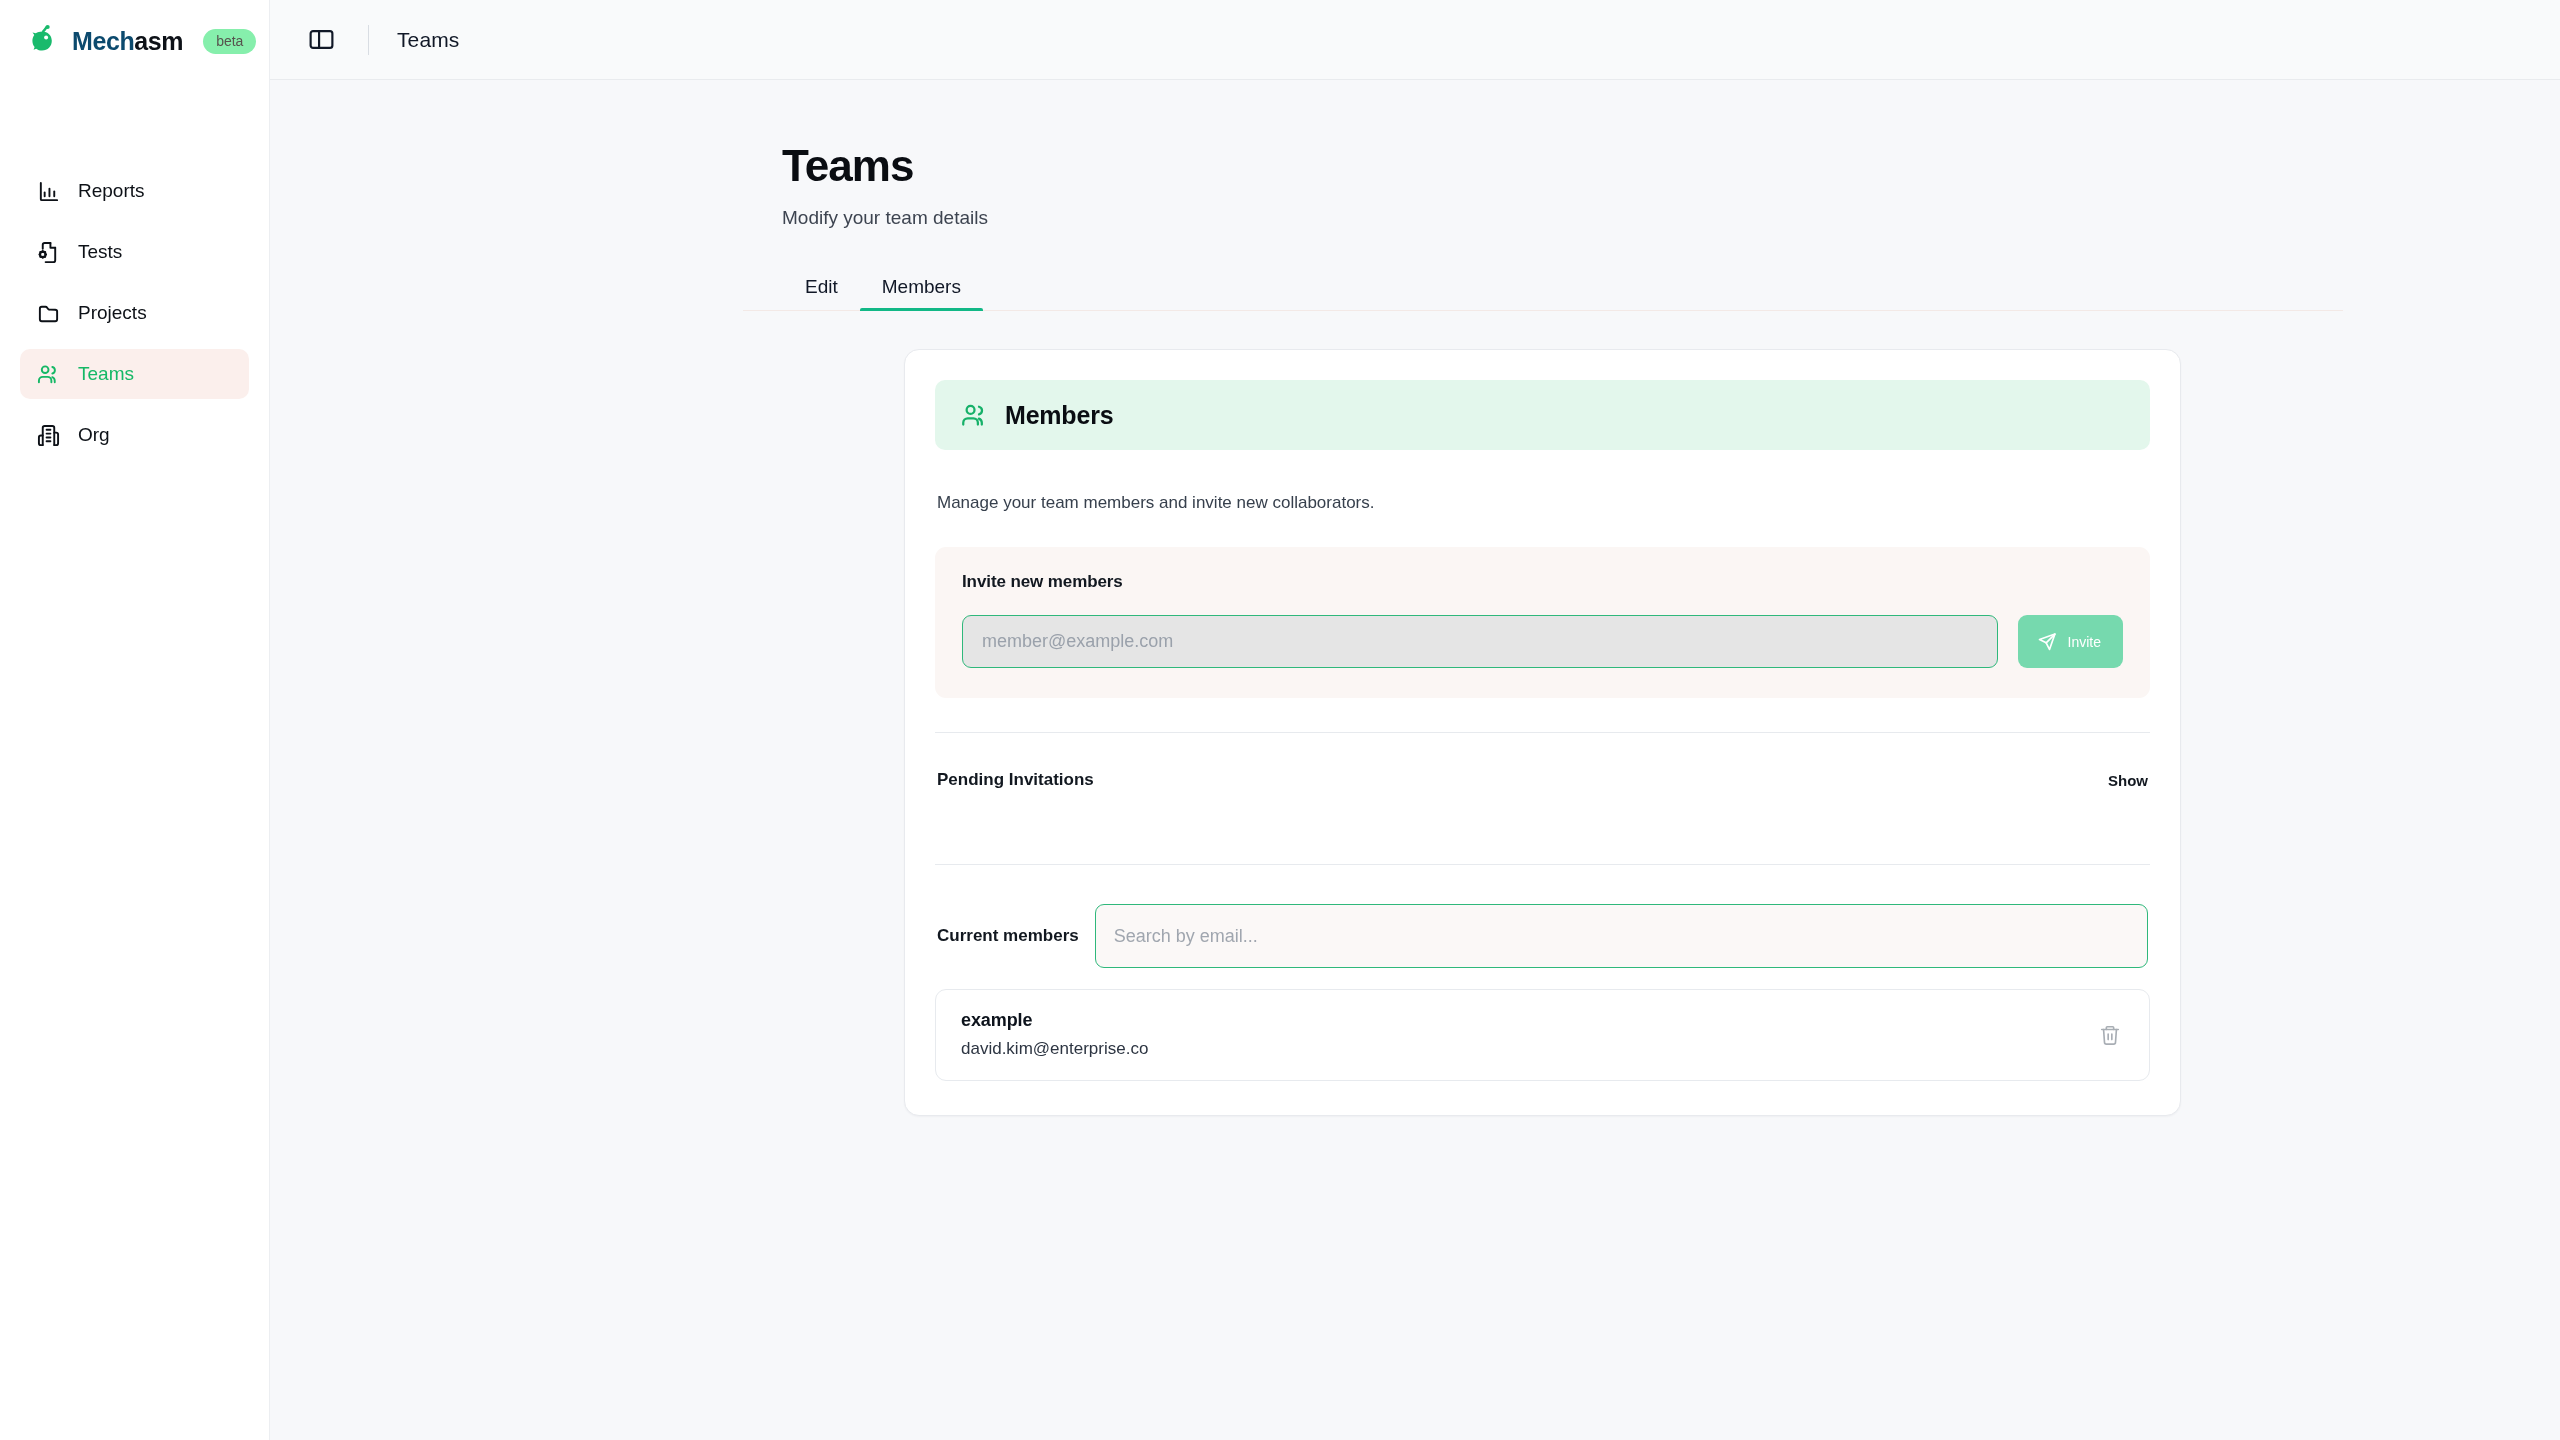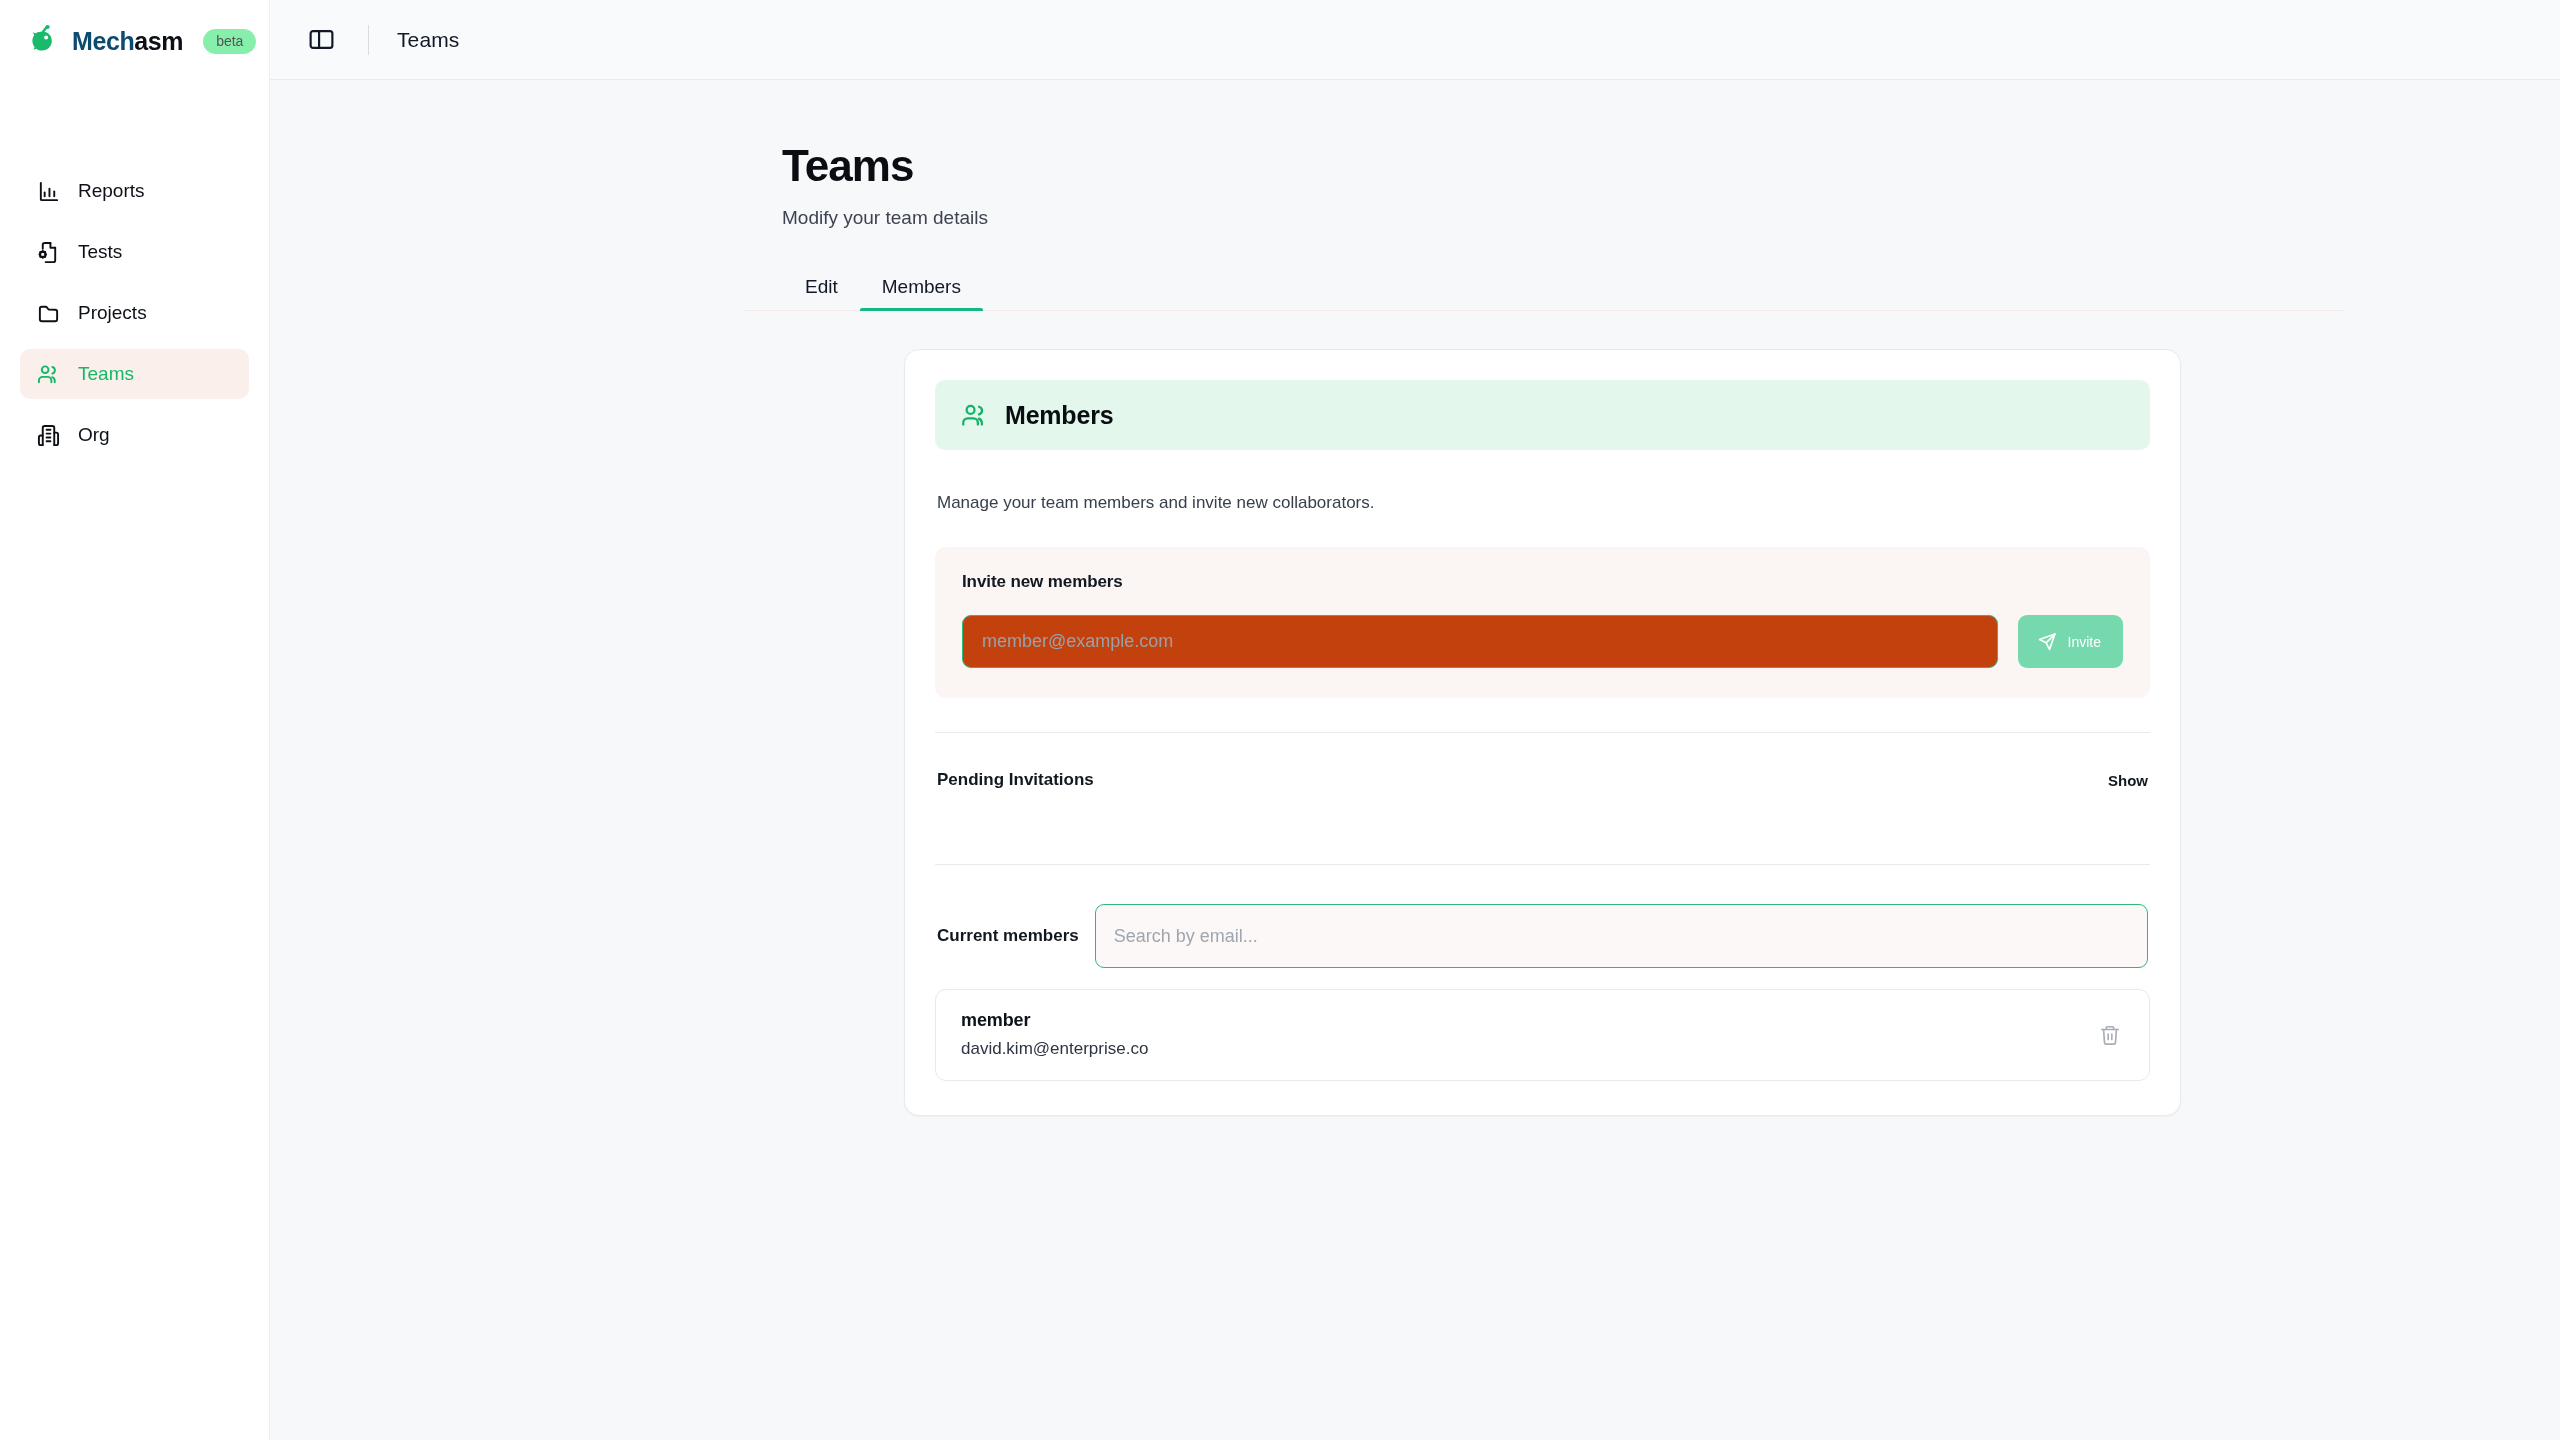--- a/index.html
+++ b/index.html
@@ -251,21 +251,21 @@
     margin-top: 23px;
     display: flex;
     align-items: center;
     gap: 20px;
   }
   .invite-input {
     flex: 1 1 auto;
     height: 53px;
     border: 1px solid #2fb87b;
     border-radius: 9px;
-    background: #c2410c;
+    background: #e5e5e5;
     padding: 0 19px;
     font-size: 18px;
     color: #111827;
     font-family: "Liberation Sans", sans-serif;
     outline: none;
     min-width: 0;
   }
   .invite-input::placeholder { color: #9aa1ab; }
 
   .invite-btn {
@@ -518,21 +518,21 @@
         <div class="divider"></div>
 
         <div class="current-row">
           <span class="current-label">Current members</span>
           <input class="search-input" type="text" placeholder="Search by email..." style="">
         </div>
 
         <div class="member-list">
           <div class="member-row">
             <div>
-              <div class="member-name">member</div>
+              <div class="member-name">example</div>
               <div class="member-email">david.kim@enterprise.co</div>
             </div>
             <div class="member-delete">
               <svg viewBox="0 0 24 24" fill="none" stroke="#9aa0a8" stroke-width="1.8" stroke-linecap="round" stroke-linejoin="round">
                 <path d="M3 6h18"></path>
                   <path d="M8 6V4a1 1 0 0 1 1-1h6a1 1 0 0 1 1 1v2"></path>
                 <path d="M5 6l1 14a2 2 0 0 0 2 2h8a2 2 0 0 0 2-2l1-14"></path>
                 <path d="M10 11v6M14 11v6"></path>
               </svg>
             </div>

